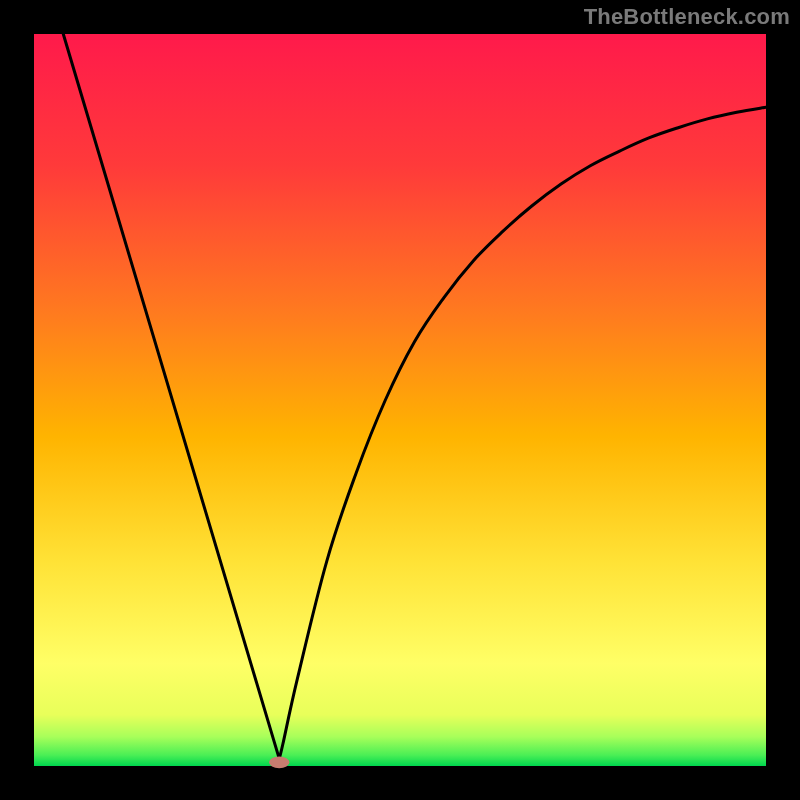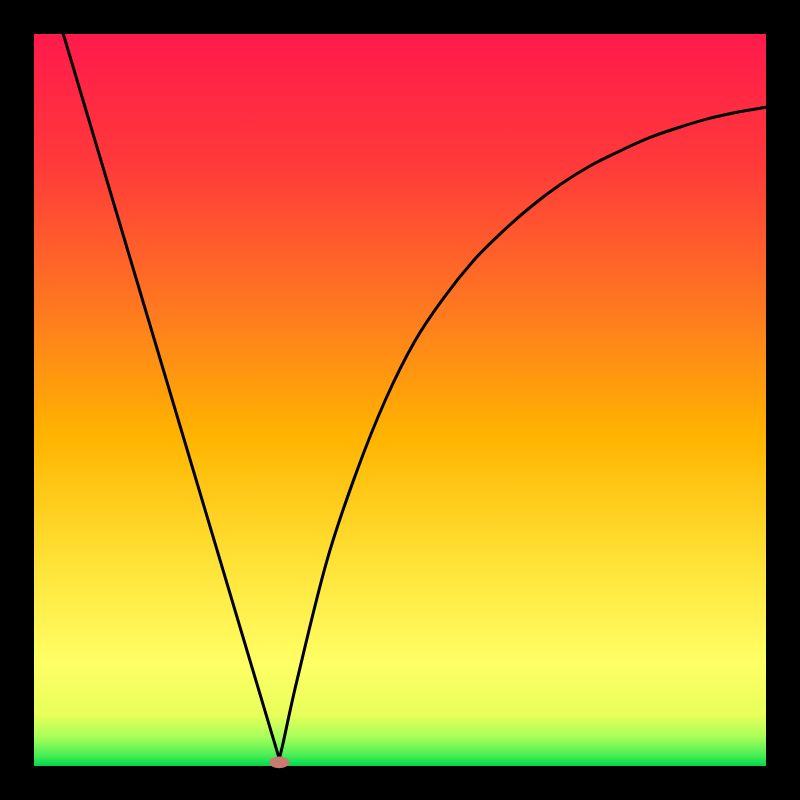--- a/index.html
+++ b/index.html
@@ -29,20 +29,21 @@
     z-index: 5;
   }
   svg {
     display: block;
   }
 </style>
 </head>
 <body>
 
 <div class="frame">
+  <div class="attribution">TheBottleneck.com</div>
 
   <svg id="chart-svg" width="800" height="800" viewBox="0 0 800 800" preserveAspectRatio="none">
     <defs>
       <linearGradient id="bg-grad" x1="0" y1="0" x2="0" y2="1">
         <stop offset="0%" stop-color="#ff1a4b"></stop>
         <stop offset="18%" stop-color="#ff3a3a"></stop>
         <stop offset="38%" stop-color="#ff7a1f"></stop>
         <stop offset="55%" stop-color="#ffb400"></stop>
         <stop offset="72%" stop-color="#ffe236"></stop>
         <stop offset="86%" stop-color="#ffff66"></stop>

